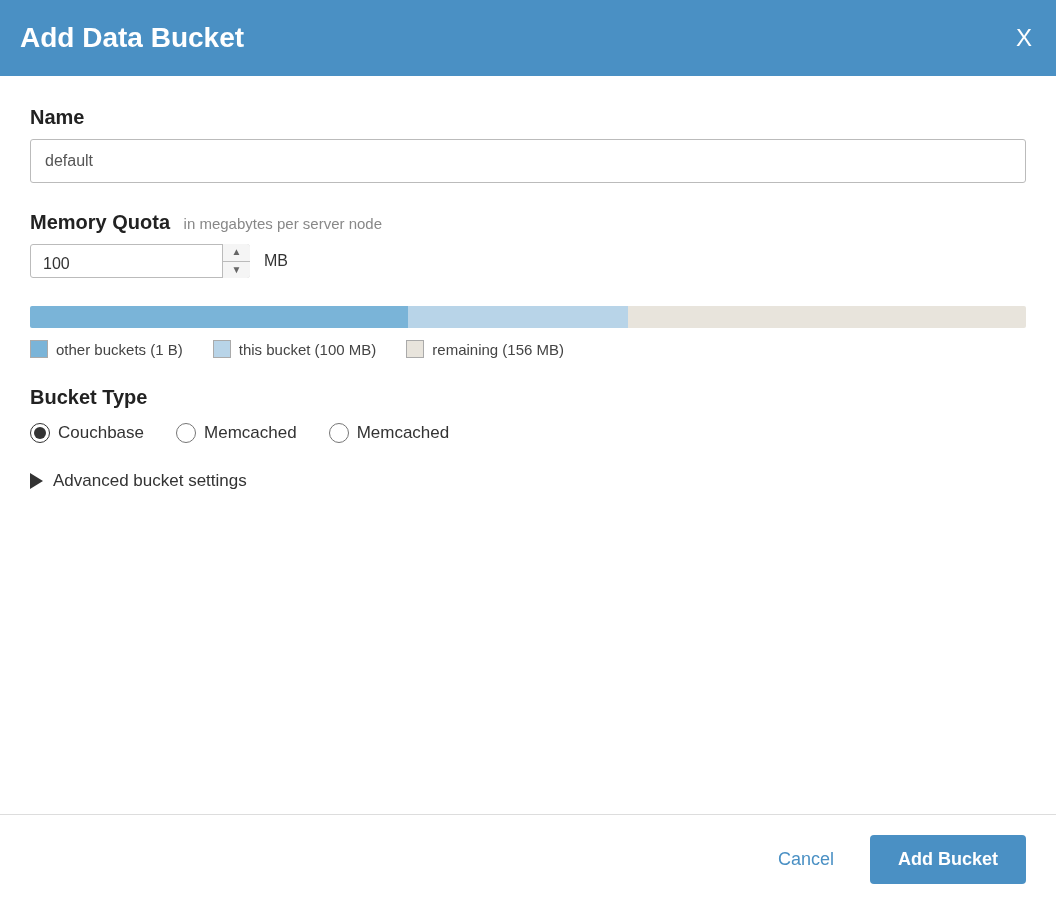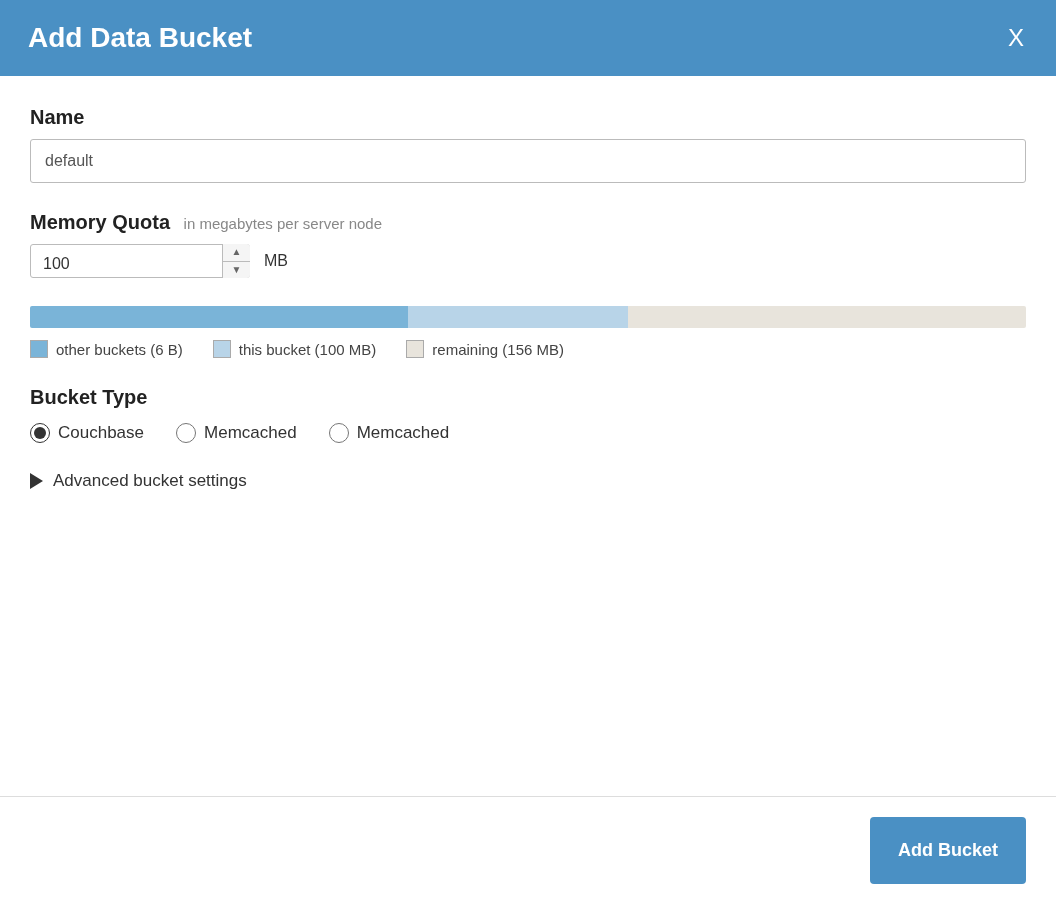--- a/index.html
+++ b/index.html
@@ -22,21 +22,21 @@
       height: 904px;
       background: #ffffff;
       display: flex;
       flex-direction: column;
       box-shadow: 0 4px 20px rgba(0,0,0,0.3);
       position: relative;
     }
 
     .dialog-header {
       background: #4a90c4;
-      padding: 22px 28px;
+      padding: 22px 20px;
       display: flex;
       align-items: center;
       justify-content: space-between;
       flex-shrink: 0;
     }
 
     .dialog-title {
       color: #ffffff;
       font-size: 28px;
       font-weight: bold;
@@ -269,21 +269,21 @@
       color: #4a90c4;
       font-size: 18px;
       cursor: pointer;
       padding: 10px 20px;
     }
 
     .btn-add {
       background: #4a90c4;
       color: #ffffff;
       border: none;
-      padding: 23px 28px;
+      padding: 14px 28px;
       font-size: 18px;
       font-weight: bold;
       border-radius: 4px;
       cursor: pointer;
     }
   </style>
 </head>
 <body>
 
 <div class="dialog">
@@ -319,21 +319,21 @@
 
     <div class="progress-bar-container">
       <div class="progress-segment-blue" style="width: 38%"></div>
       <div class="progress-segment-lightblue" style="width: 22%"></div>
       <div class="progress-segment-gray"></div>
     </div>
 
     <div class="legend">
       <div class="legend-item">
         <div class="legend-swatch swatch-blue"></div>
-        <span>other buckets (6 B)</span>
+        <span>other buckets (1 B)</span>
       </div>
       <div class="legend-item">
         <div class="legend-swatch swatch-lightblue"></div>
         <span>this bucket (100 MB)</span>
       </div>
       <div class="legend-item">
         <div class="legend-swatch swatch-beige"></div>
         <span>remaining (156 MB)</span>
       </div>
     </div>
@@ -357,15 +357,16 @@
     </div>
 
     <div class="advanced-settings">
       <div class="triangle-right"></div>
       <span>Advanced bucket settings</span>
     </div>
 
   </div>
 
   <div class="dialog-footer">
+    <button class="btn-cancel">Cancel</button>
     <button class="btn-add">Add Bucket</button>
   </div>
 </div>
 
 </body></html>

